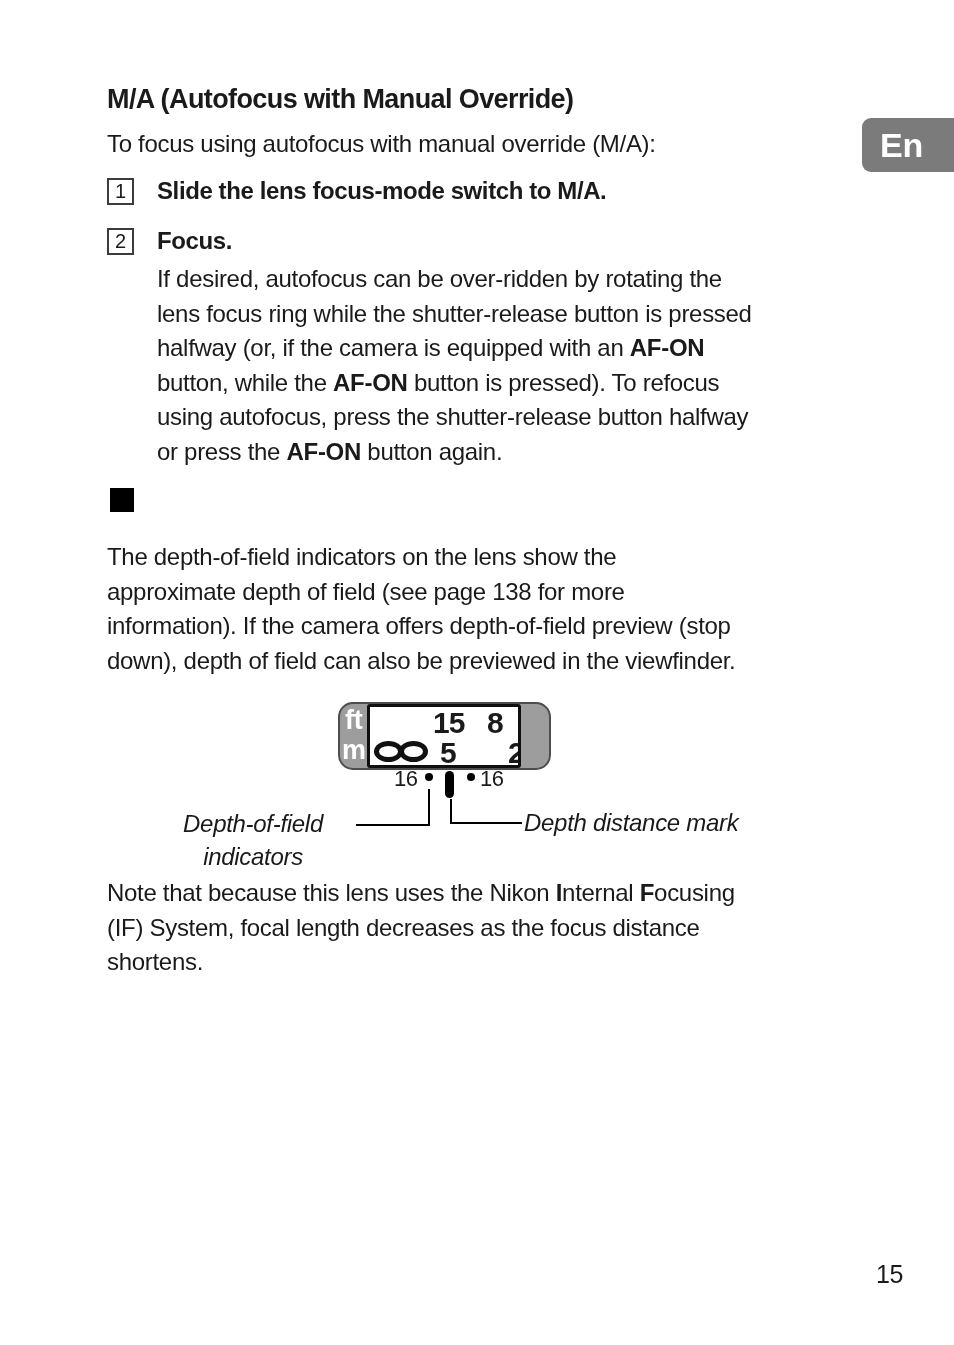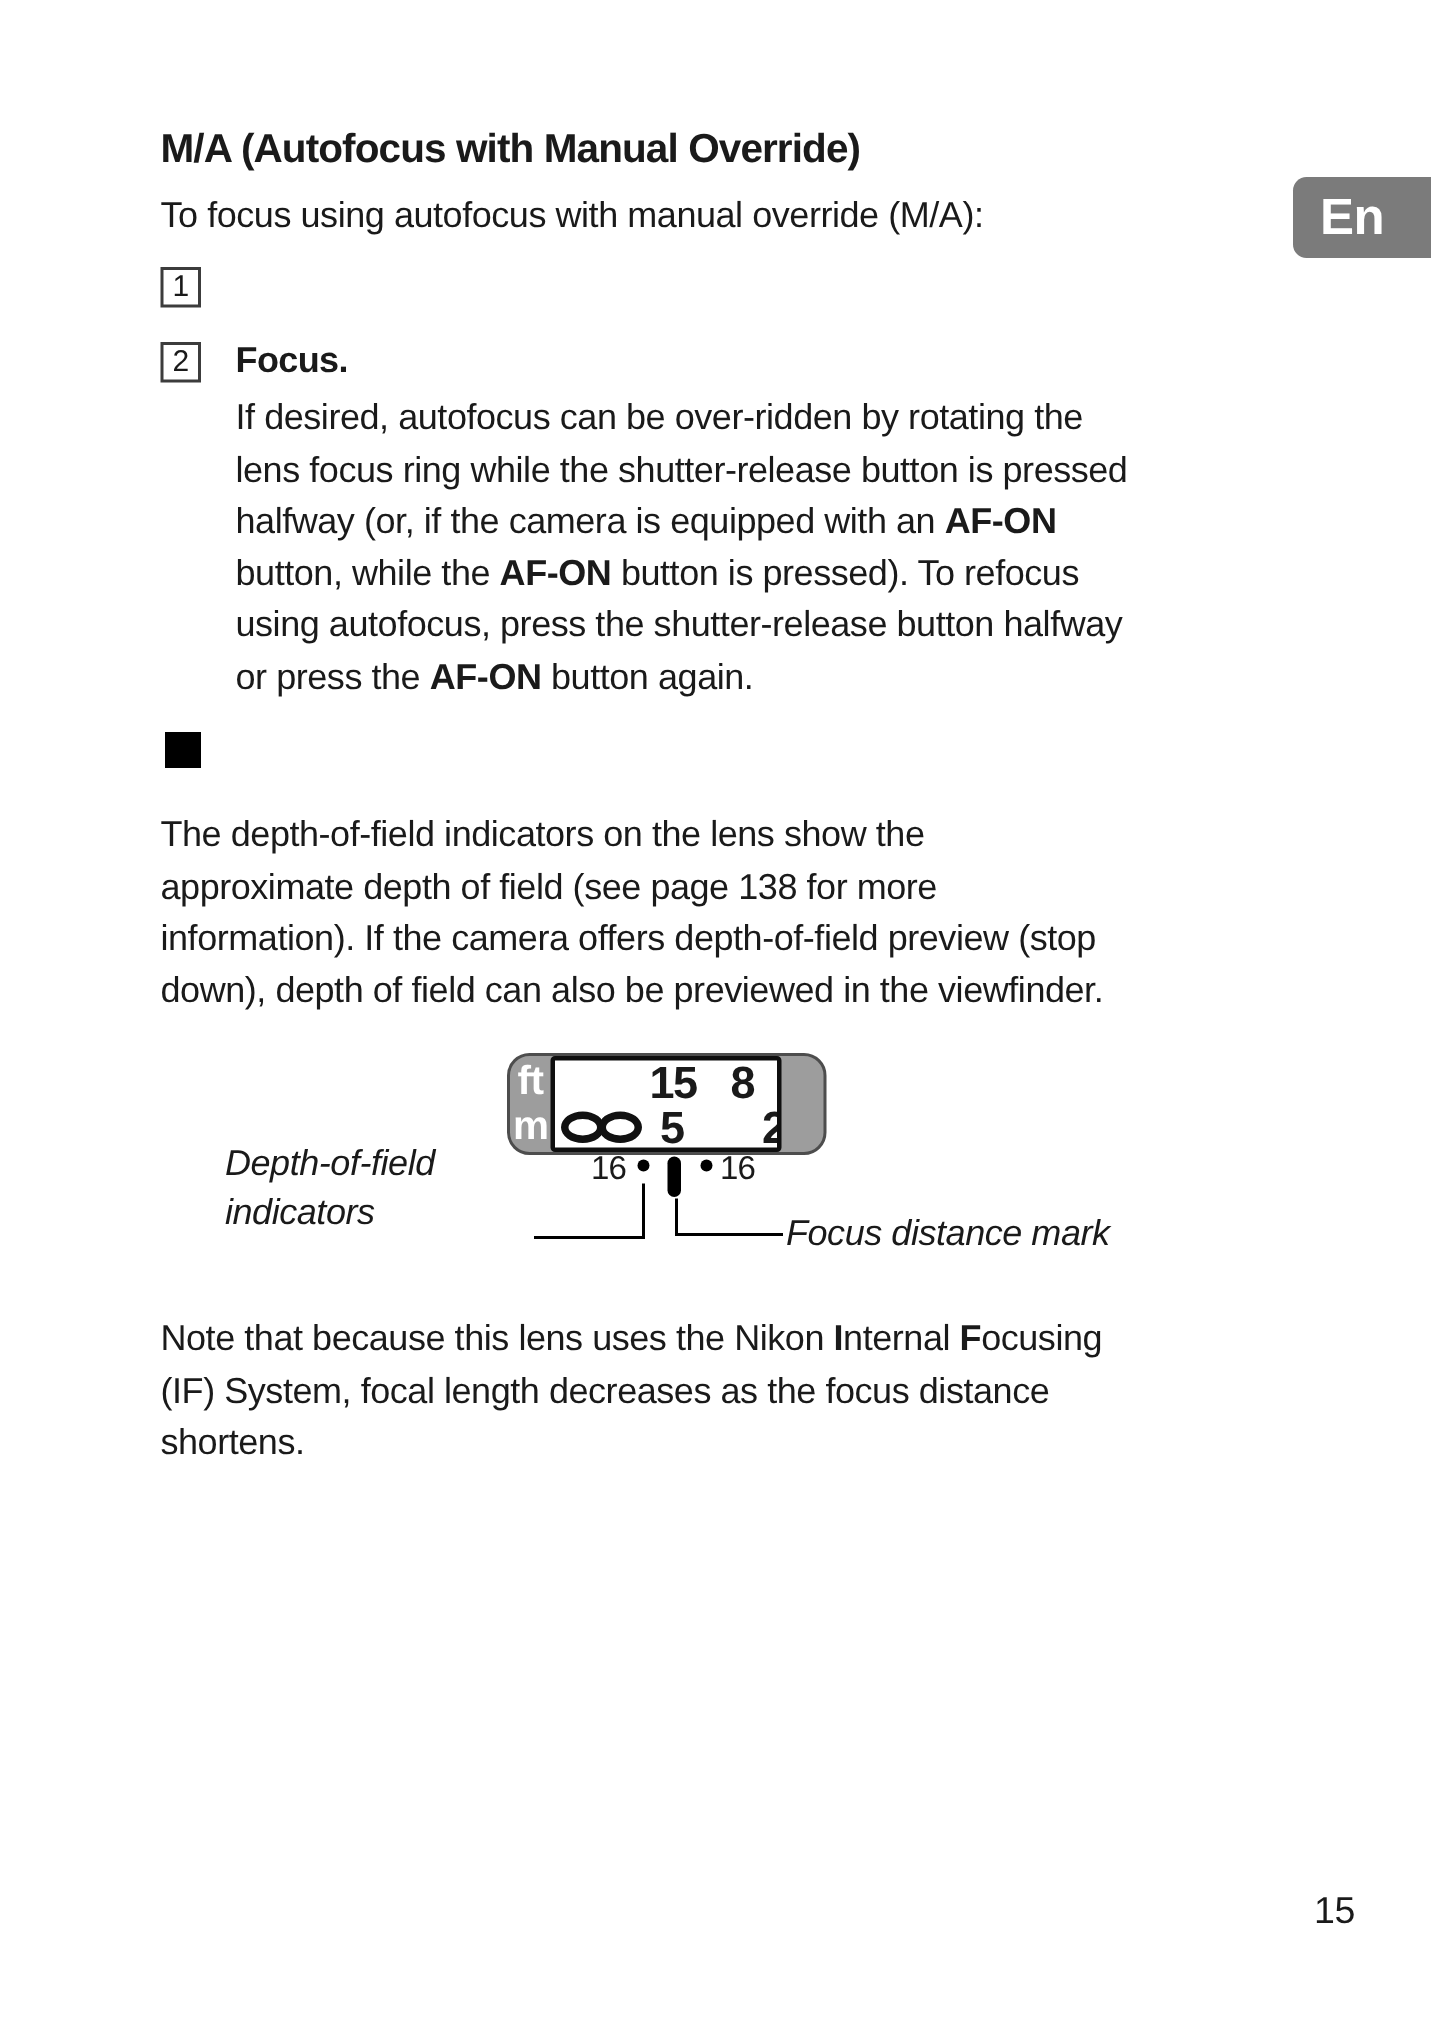--- a/index.html
+++ b/index.html
@@ -82,38 +82,39 @@
   .dot2 { left:467px; top:773px; }
   .focus-bar { left:445px; top:771px; width:9px; height:27px; background:#000; border-radius:4.5px; }
 
   .leader { background:#000; }
   .lv1 { left:428px; top:789px; width:2px; height:37px; }
   .lh1 { left:356px; top:824px; width:73px; height:2px; }
   .lv2 { left:450px; top:799px; width:2px; height:25px; }
   .lh2 { left:451px; top:822px; width:71px; height:2px; }
 
   .diag-label { font-style:italic; font-size:24px; line-height:33px; letter-spacing:-0.3px; }
-  .lbl-ind { left:150px; top:759px; width:206px; text-align:left; }
+  .lbl-ind { left:150px; top:807px; width:206px; text-align:center; }
   .lbl-fdm { left:524px; top:806px; }
 
   
   .pagenum { left:876px; top:1260px; font-size:25px; }
 </style>
 </head>
 <body>
 
 <h1 class="abs h1">M/A (Autofocus with Manual Override)</h1>
 <p class="abs intro">To focus using autofocus with manual override (M/A):</p>
 
 <div class="abs badge">
   <span>En</span>
 </div>
 
 <div class="abs step-row step1">
   <span class="step-box">1</span>
+  <span class="step-title">Slide the lens focus-mode switch to M/A.</span>
 </div>
 
 <div class="abs step-row step2">
   <span class="step-box">2</span>
   <span class="step-title">Focus.</span>
 </div>
 
 <p class="abs para step2-body"><span>If desired, autofocus can be over-ridden by rotating the
 lens focus ring while the shutter-release button is pressed
 halfway (or, if the camera is equipped with an </span><span class="b">AF-ON</span><span>
@@ -155,20 +156,20 @@
 
   <span class="abs leader lv1"></span>
   <span class="abs leader lh1"></span>
   <span class="abs leader lv2"></span>
   <span class="abs leader lh2"></span>
 
   <div class="abs diag-label lbl-ind">
     <span>Depth-of-field</span><br>
     <span>indicators</span>
   </div>
-  <span class="abs diag-label lbl-fdm">Focus distance mark</span>
+  <span class="abs diag-label lbl-fdm">Depth distance mark</span>
 </div>
 
 <p class="abs para note-body"><span>Note that because this lens uses the Nikon </span><span class="b">I</span><span>nternal </span><span class="b">F</span><span>ocusing
 (IF) System, focal length decreases as the focus distance
 shortens.</span></p>
 
 <span class="abs pagenum">15</span>
 
 </body></html>

